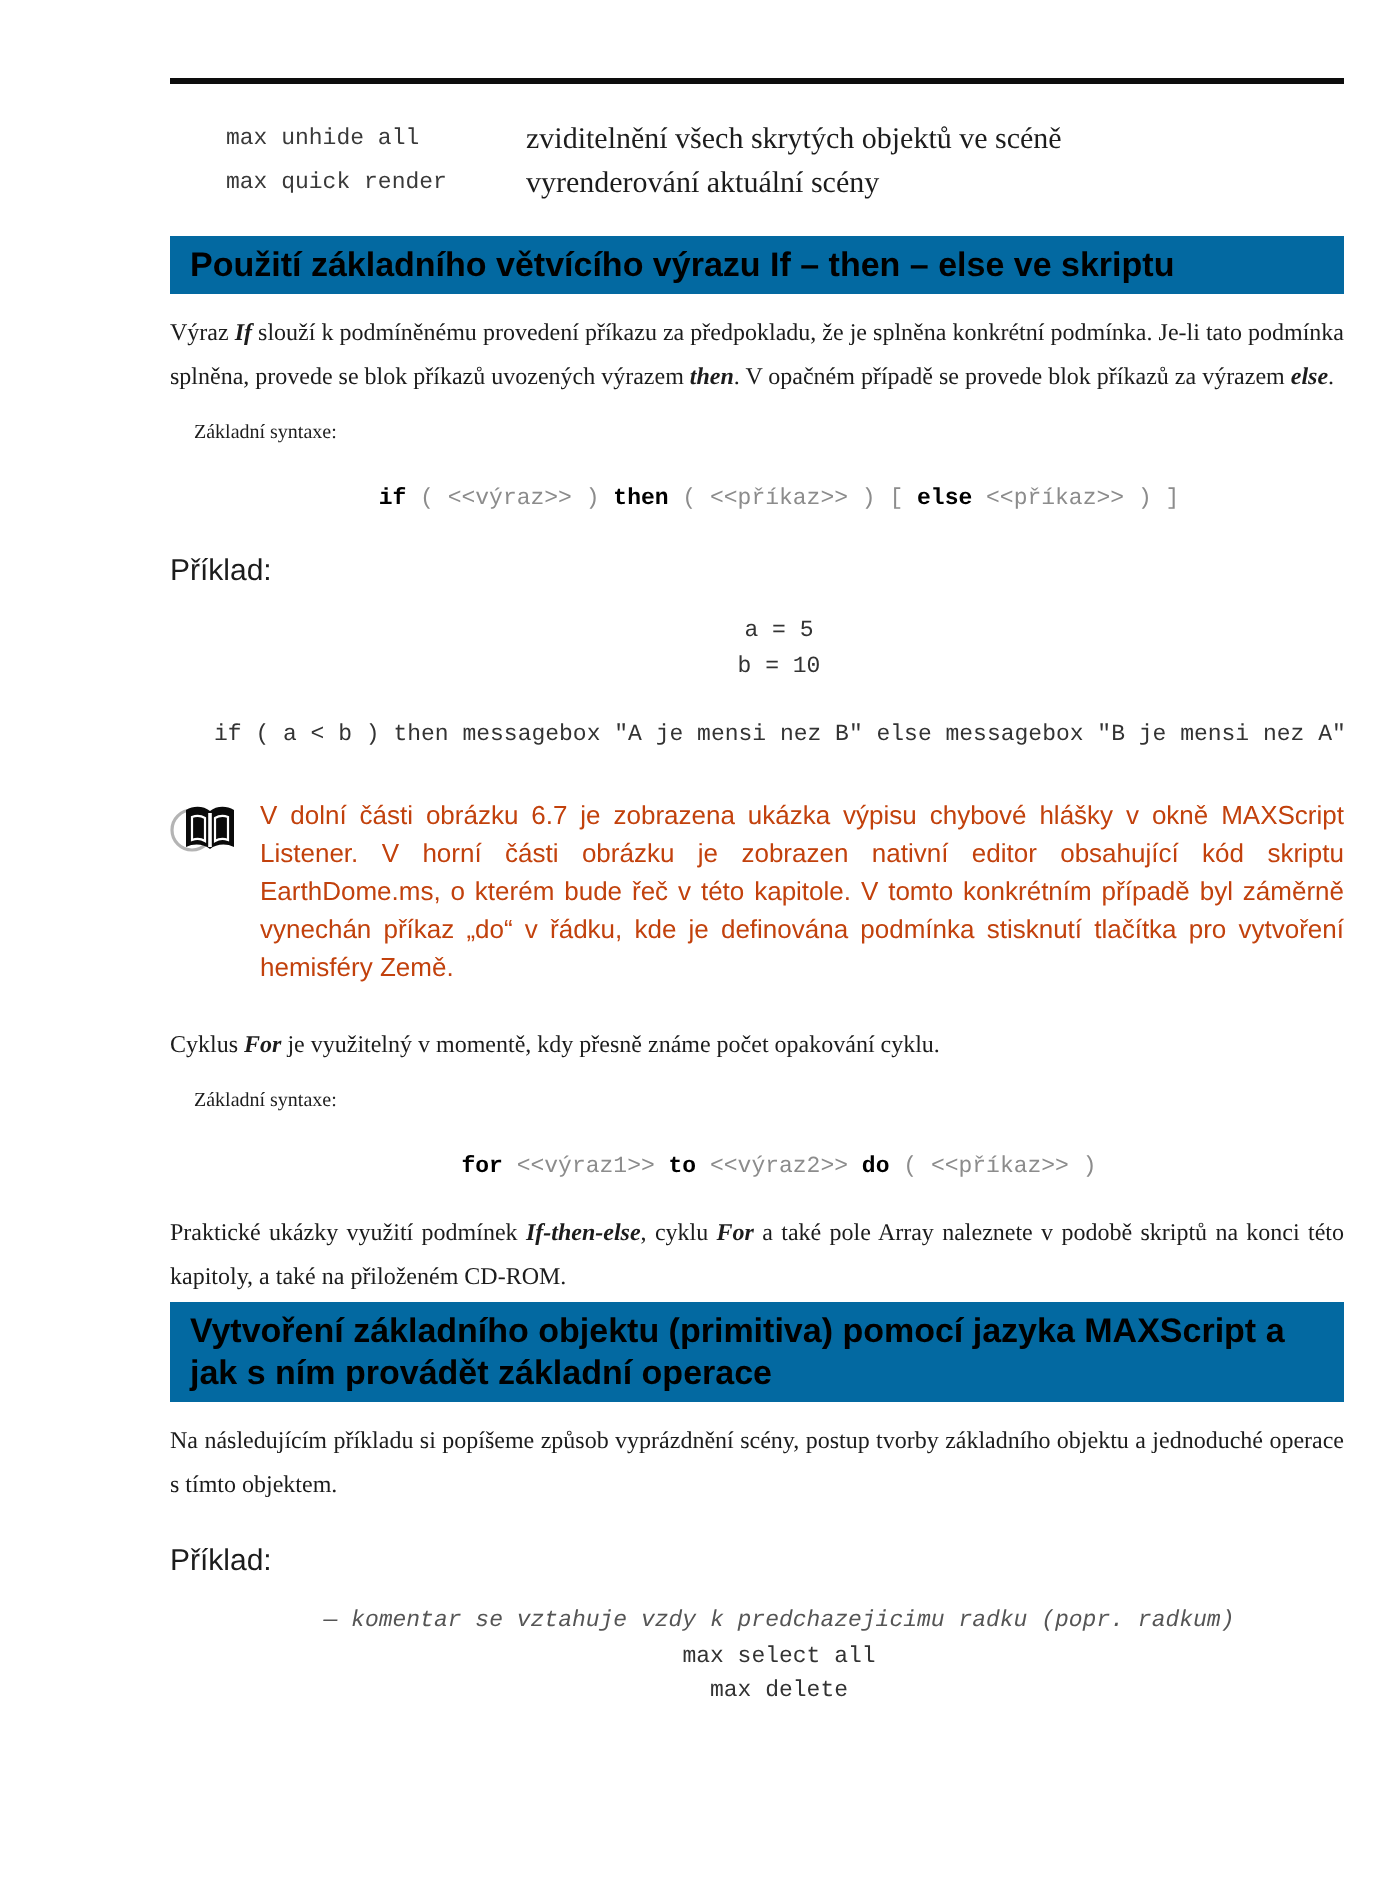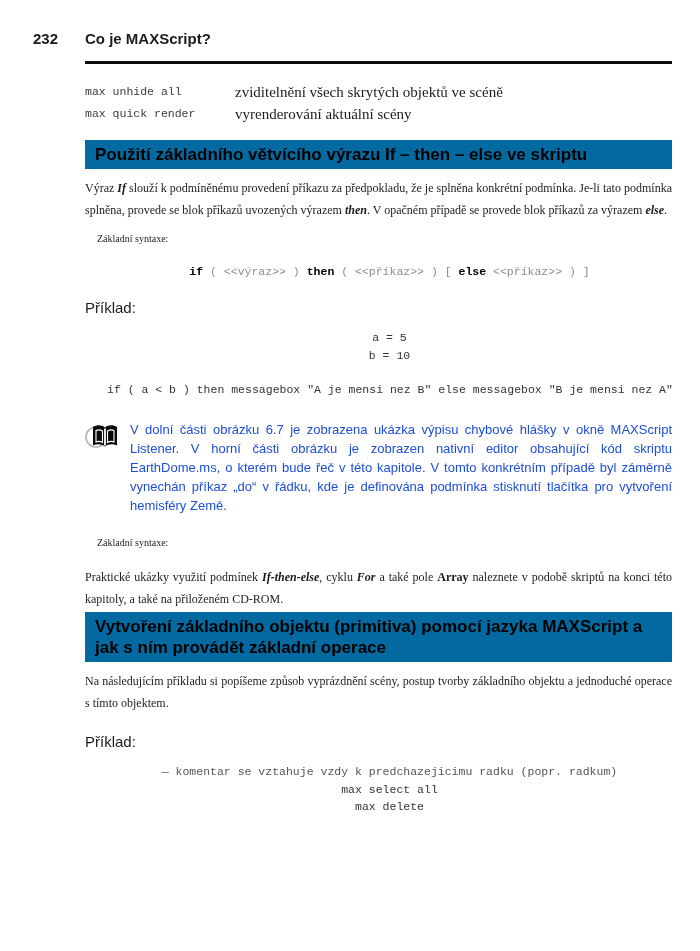--- a/index.html
+++ b/index.html
@@ -27,21 +27,21 @@
   }
   .head-rule {
     margin: 9px 0 0 85px;
     width: 587px; height: 3px; background: #0d0d0d;
   }
 
   
   .content { margin-left: 85px; width: 587px; }
 
   
-  .cmd-table { margin-top: 17px; }
+  .cmd-table { margin-top: 17px; margin-left: 28px; }
   .cmd-row { display: flex; line-height: 22px; }
   .cmd-cell {
     width: 150px; flex: none;
     font-family: "Liberation Mono", monospace;
     font-size: 11.5px; color: #3a3a3a;
   }
   .desc-cell { font-size: 15px; color: #1c1c1c; }
 
   
   .section-bar {
@@ -53,62 +53,58 @@
     color: #000;
   }
 
   
   .para {
     margin-top: 9px;
     font-size: 12px; line-height: 21.5px;
     text-align: justify;
   }
   .kw-serif { font-weight: bold; font-style: italic; }
-  .kw-serif-plain { font-weight: bold; font-style: normal; }
+  .kw-serif-plain { font-weight: normal; font-style: normal; }
   .syntax-label { margin-top: 7px; font-size: 10px; line-height: 21.5px; margin-left: 12px; }
 
   
   .code {
     margin: 13px 0 0 22px;
     font-family: "Liberation Mono", monospace;
     font-size: 11.5px; line-height: 17.5px;
     color: #333; white-space: pre; text-align: center;
   }
   .code .kw { font-weight: bold; color: #000; }
   .code .meta { color: #8c8c8c; }
   .code-gap { height: 17px; }
-  .code-comment { color: #555; }
+  .code-comment { font-style: italic; color: #555; }
 
   
   .example-label {
     margin-top: 19px;
     font-family: "Liberation Sans", sans-serif;
     font-weight: normal; font-size: 15px;
   }
 
   
   .note { margin-top: 21px; display: flex; }
   .note-icon-wrap { width: 45px; flex: none; padding-top: 2px; }
   .note-text {
     font-family: "Liberation Sans", sans-serif;
     font-size: 13px; line-height: 19px;
-    text-align: justify; color: #1d4ed8;
+    text-align: justify; color: #c2410c;
   }
 
   .gap-lg { height: 10px; }
 </style>
 </head>
 <body>
 
 <div class="page">
 
-  <div class="running-head">
-    <span class="page-number">232</span>
-    <span class="head-title">Co je MAXScript?</span>
-  </div>
   <div class="head-rule"></div>
 
   <div class="content">
 
     <div class="cmd-table">
       <div class="cmd-row">
         <span class="cmd-cell">max unhide all</span>
         <span class="desc-cell">zviditelnění všech skrytých objektů ve scéně</span>
       </div>
       <div class="cmd-row">
@@ -138,23 +134,25 @@
           <path d="M11 8.5 C13.5 7.5 15.5 7.8 17.5 9 L17.5 20.5 C15.5 19.3 13.5 19 11 20 Z" fill="none" stroke="#ffffff" stroke-width="1.1"></path>
           <path d="M29 8.5 C26.5 7.5 24.5 7.8 22.5 9 L22.5 20.5 C24.5 19.3 26.5 19 29 20 Z" fill="none" stroke="#ffffff" stroke-width="1.1"></path>
         </svg>
       </div>
       <div class="note-text">V dolní části obrázku 6.7 je zobrazena ukázka výpisu chybové hlášky v okně MAXScript Listener. V horní části obrázku je zobrazen nativní editor obsahující kód skriptu EarthDome.ms, o kterém bude řeč v této kapitole. V tomto konkrétním případě byl záměrně vynechán příkaz „do“ v řádku, kde je definována podmínka stisknutí tlačítka pro vytvoření hemisféry Země.</div>
     </div>
 
     <div class="gap-lg"></div>
 
 
+    <p class="para"><span>Cyklus </span><span class="kw-serif">For</span><span> je využitelný v momentě, kdy přesně známe počet opakování cyklu.</span></p>
 
     <p class="syntax-label">Základní syntaxe:</p>
 
+    <div class="code"><span class="kw">for</span><span class="meta"> &lt;&lt;výraz1&gt;&gt; </span><span class="kw">to</span><span class="meta"> &lt;&lt;výraz2&gt;&gt; </span><span class="kw">do</span><span class="meta"> ( &lt;&lt;příkaz&gt;&gt; )</span></div>
 
     <p class="para" style="margin-top:14px"><span>Praktické ukázky využití podmínek </span><span class="kw-serif">If-then-else</span><span>, cyklu </span><span class="kw-serif">For</span><span> a také pole </span><span class="kw-serif-plain">Array</span><span> naleznete v podobě skriptů na konci této kapitoly, a také na přiloženém CD-ROM.</span></p>
 
     <div class="section-bar" style="margin-top:2px">Vytvoření základního objektu (primitiva) pomocí jazyka MAXScript a jak s ním provádět základní operace</div>
 
     <p class="para">Na následujícím příkladu si popíšeme způsob vyprázdnění scény, postup tvorby základního objektu a jednoduché operace s tímto objektem.</p>
 
     <div class="example-label">Příklad:</div>
 
     <div class="code"><div class="code-comment">— komentar se vztahuje vzdy k predchazejicimu radku (popr. radkum)</div><div>max select all</div><div>max delete</div></div>

